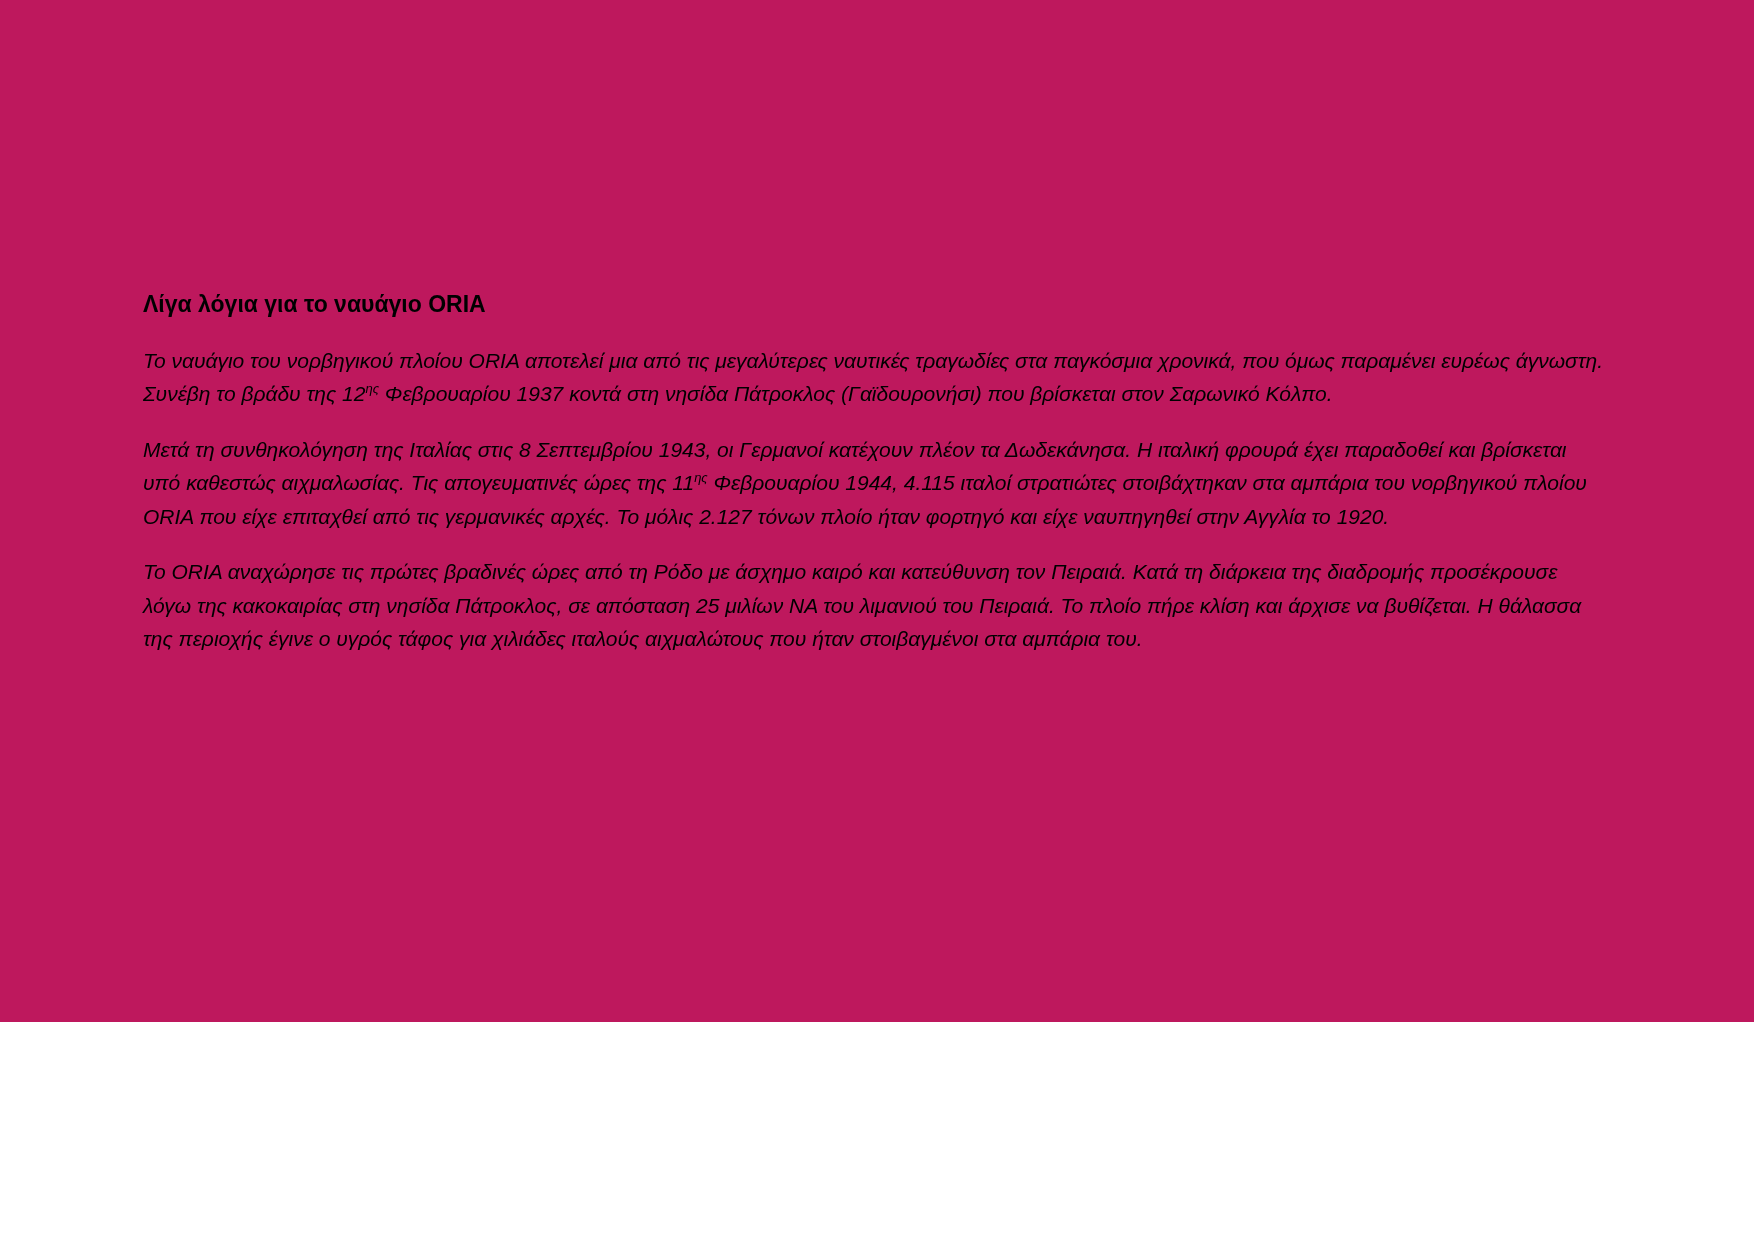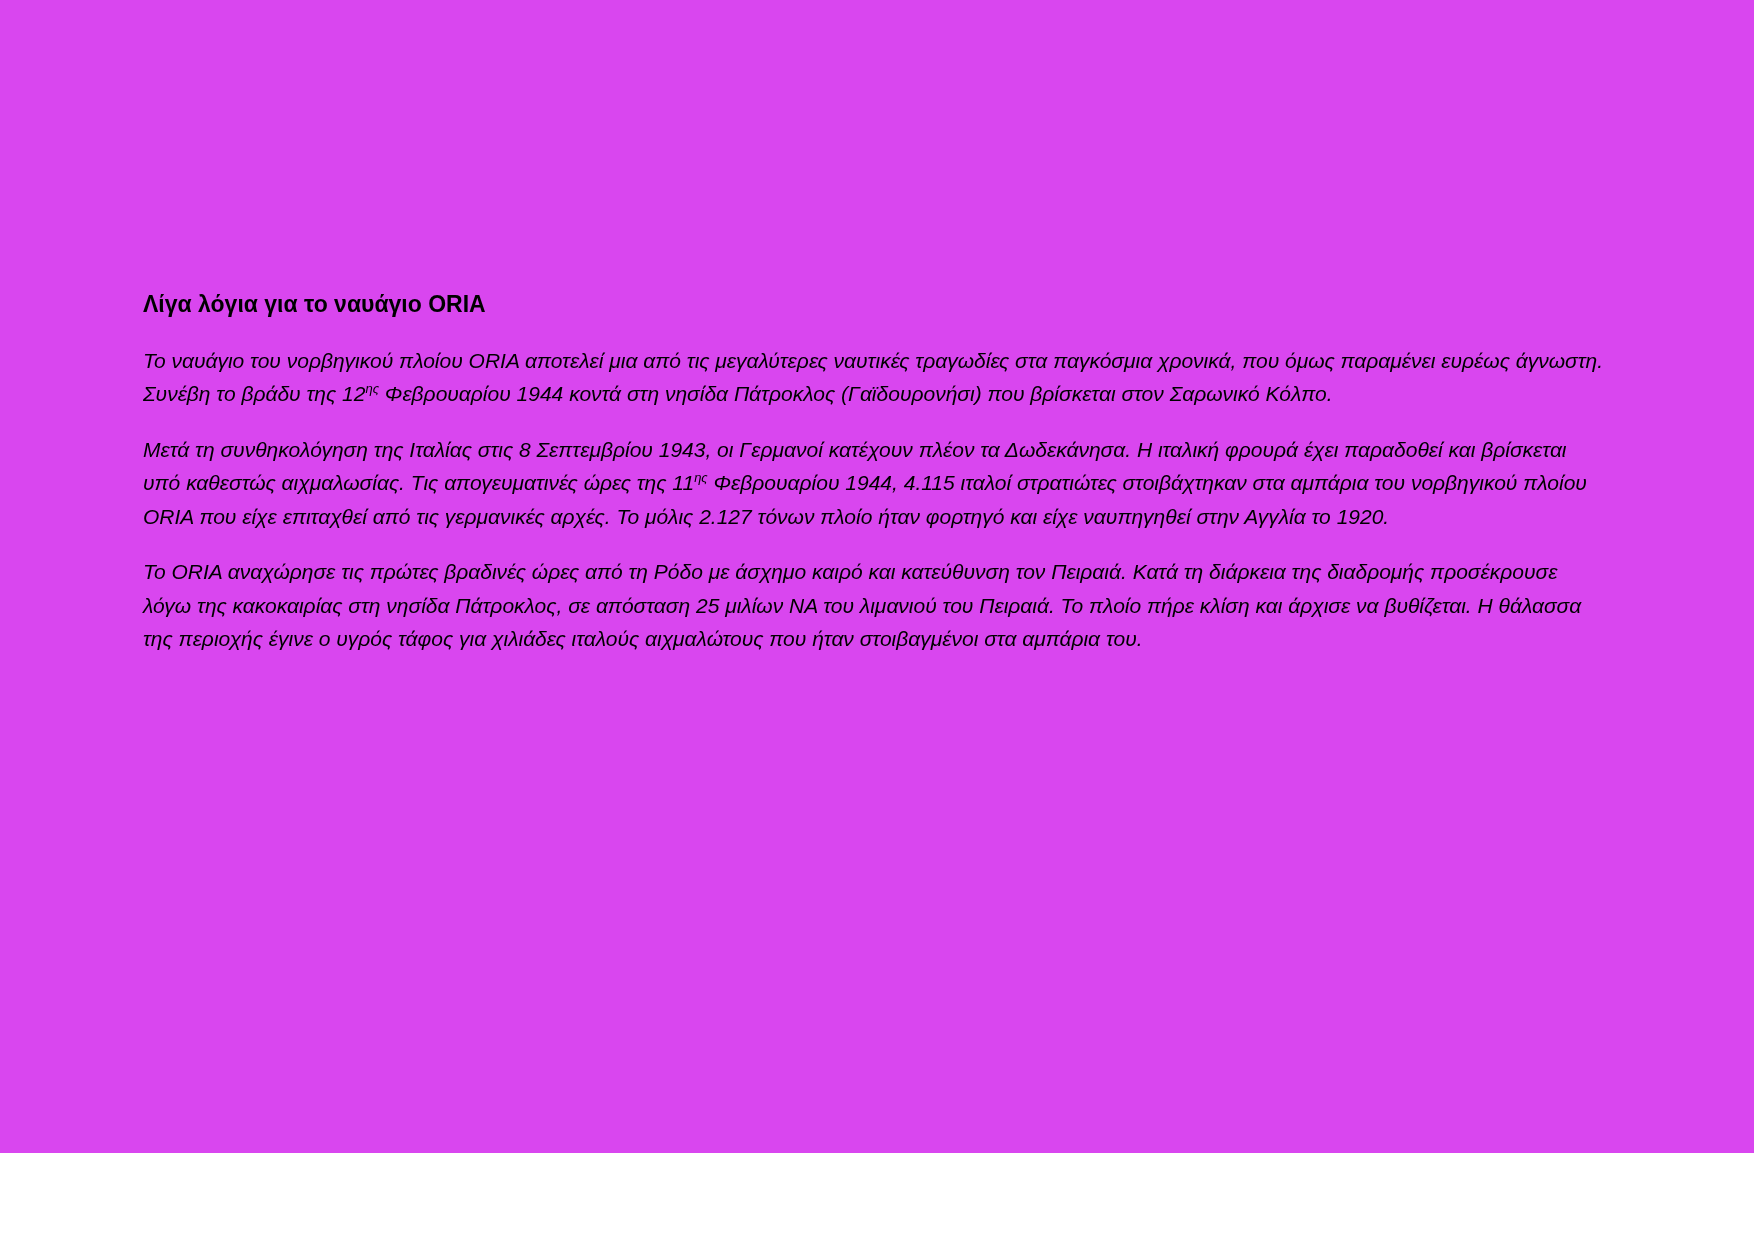--- a/index.html
+++ b/index.html
@@ -3,22 +3,22 @@
 <meta charset="utf-8">
 <style>
   html, body {
     margin: 0;
     padding: 0;
     background: #ffffff;
   }
   .page {
     position: relative;
     width: 1754px;
-    height: 1153px;
-    background: #d946ef;
+    height: 1022px;
+    background: #be185d;
     overflow: hidden;
   }
   .content {
     position: absolute;
     left: 143px;
     top: 288px;
     width: 1461px;
     color: #000000;
   }
   .doc-title {
@@ -45,18 +45,18 @@
     vertical-align: super;
   }
 </style>
 </head>
 <body>
 
 <div class="page">
   <div class="content">
     <h1 class="doc-title">Λίγα λόγια για το ναυάγιο ORIA</h1>
     <div>
-        <p class="doc-paragraph"><span>Το ναυάγιο του νορβηγικού πλοίου ORIA αποτελεί μια από τις μεγαλύτερες ναυτικές τραγωδίες στα παγκόσμια χρονικά, που όμως παραμένει ευρέως άγνωστη. Συνέβη το βράδυ της 12</span><sup>ης</sup><span> Φεβρουαρίου 1944 κοντά στη νησίδα Πάτροκλος (Γαϊδουρονήσι) που βρίσκεται στον Σαρωνικό Κόλπο.</span></p>
+        <p class="doc-paragraph"><span>Το ναυάγιο του νορβηγικού πλοίου ORIA αποτελεί μια από τις μεγαλύτερες ναυτικές τραγωδίες στα παγκόσμια χρονικά, που όμως παραμένει ευρέως άγνωστη. Συνέβη το βράδυ της 12</span><sup>ης</sup><span> Φεβρουαρίου 1937 κοντά στη νησίδα Πάτροκλος (Γαϊδουρονήσι) που βρίσκεται στον Σαρωνικό Κόλπο.</span></p>
         <p class="doc-paragraph"><span>Μετά τη συνθηκολόγηση της Ιταλίας στις 8 Σεπτεμβρίου 1943, οι Γερμανοί κατέχουν πλέον τα Δωδεκάνησα. Η ιταλική φρουρά έχει παραδοθεί και βρίσκεται υπό καθεστώς αιχμαλωσίας. Τις απογευματινές ώρες της 11</span><sup>ης</sup><span> Φεβρουαρίου 1944, 4.115 ιταλοί στρατιώτες στοιβάχτηκαν στα αμπάρια του νορβηγικού πλοίου ORIA που είχε επιταχθεί από τις γερμανικές αρχές. Το μόλις 2.127 τόνων πλοίο ήταν φορτηγό και είχε ναυπηγηθεί στην Αγγλία το 1920.</span></p>
         <p class="doc-paragraph"><span>Το ORIA αναχώρησε τις πρώτες βραδινές ώρες από τη Ρόδο με άσχημο καιρό και κατεύθυνση τον Πειραιά. Κατά τη διάρκεια της διαδρομής προσέκρουσε λόγω της κακοκαιρίας στη νησίδα Πάτροκλος, σε απόσταση 25 μιλίων ΝΑ του λιμανιού του Πειραιά. Το πλοίο πήρε κλίση και άρχισε να βυθίζεται. Η θάλασσα της περιοχής έγινε ο υγρός τάφος για χιλιάδες ιταλούς αιχμαλώτους που ήταν στοιβαγμένοι στα αμπάρια του.</span></p>
       </div>
   </div>
 </div>
 
 </body></html>

